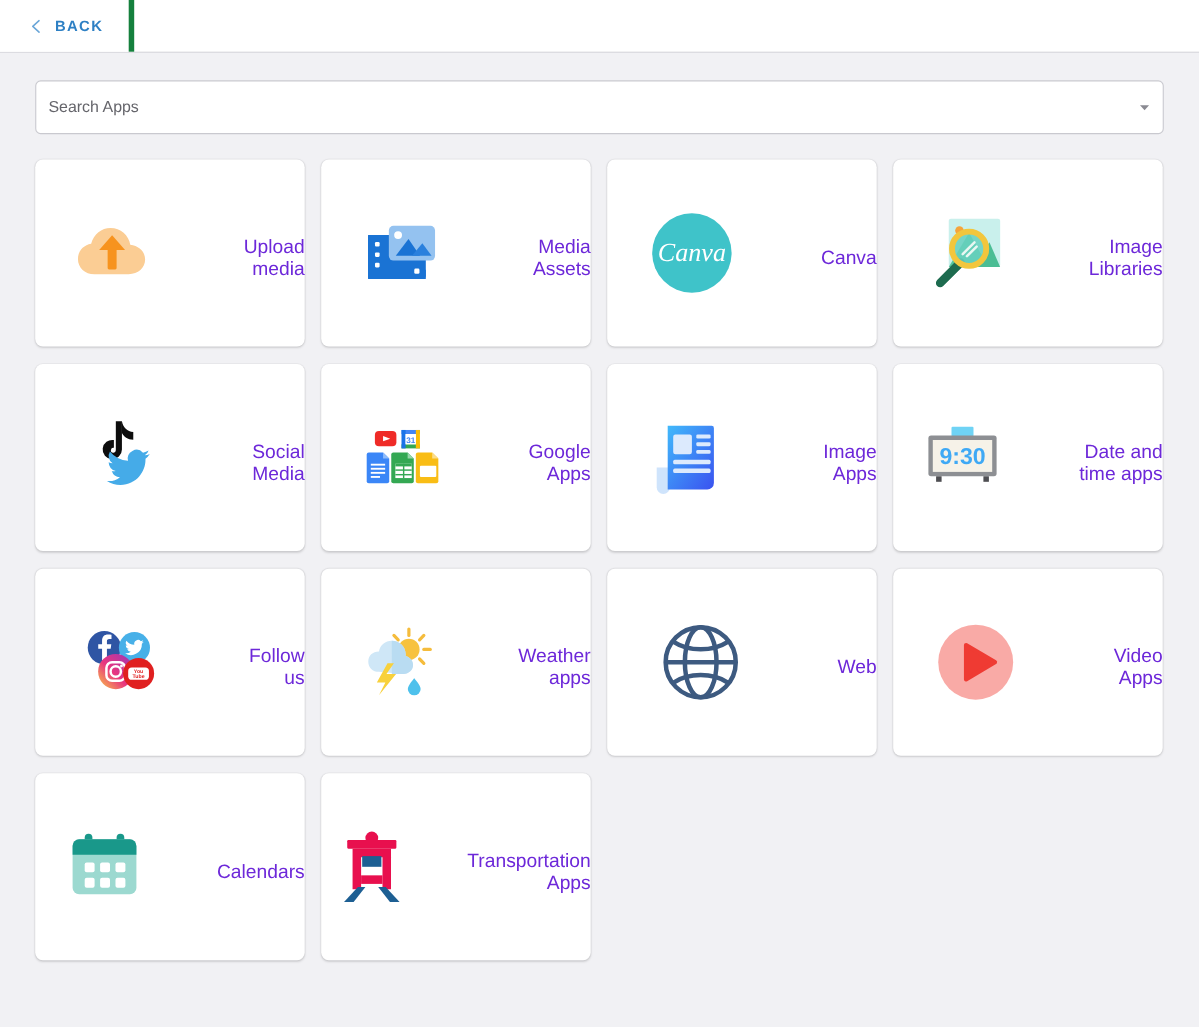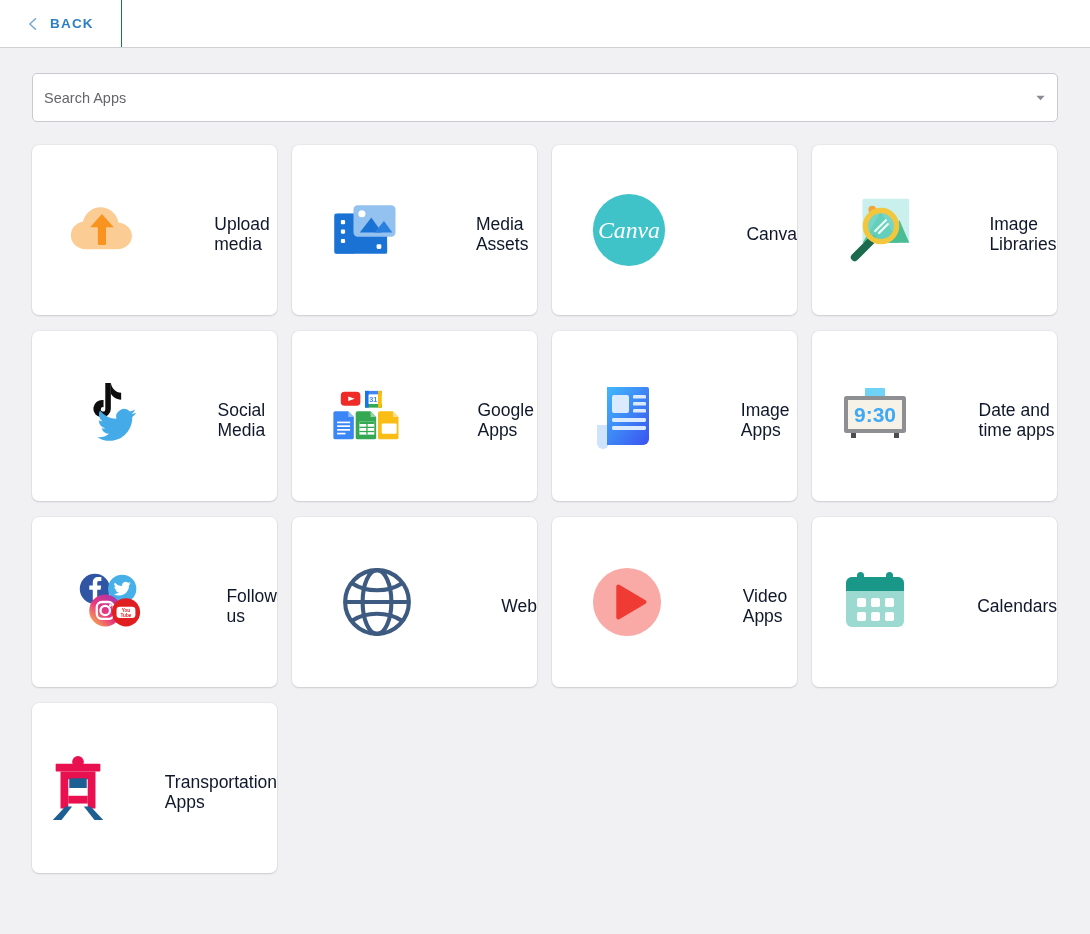--- a/index.html
+++ b/index.html
@@ -17,21 +17,21 @@
     width: 1090px; height: 48px;
     background: #ffffff;
     border-bottom: 1px solid #cfcfd4;
     display: flex; align-items: stretch;
   }
   .back-btn {
     width: 122px; height: 47px;
     display: flex; align-items: center; gap: 10px;
     padding-left: 26px;
     background: #ffffff;
-    border-right: 1px solid #15803d;
+    border-right: 5px solid #15803d;
     cursor: pointer;
   }
   .back-chevron { width: 14px; height: 14px; display: block; }
   .back-label {
     color: #2e80c4; font-size: 13.5px; font-weight: bold;
     letter-spacing: 1.2px;
   }
 
   
   .content { position: absolute; top: 48px; left: 0; width: 1090px; height: 761px; background: #f1f1f4; }
@@ -75,22 +75,22 @@
     align-items: center; justify-content: center;
     cursor: pointer;
   }
   .tile .icon-box {
     height: 86px; width: 100%;
     display: flex; align-items: center; justify-content: center;
   }
   .tile .tile-label {
     margin-top: 9px;
     font-size: 17.5px;
-    color: #0f172a;
-    text-align: left;
+    color: #6d28d9;
+    text-align: right;
     line-height: 1.1;
     margin-left: 40px;
   }
   .tile.selected {
     outline: 5px solid #f4600b;
     outline-offset: 4px;
     border-radius: 4px;
   }
   svg { display: block; }
 </style>
@@ -305,20 +305,39 @@
               <circle cx="58" cy="46" r="15" fill="#e02020"></circle>
               <rect x="48" y="40" width="20" height="12" rx="3.5" fill="#fff"></rect>
               <text x="58" y="45.2" text-anchor="middle" font-family="Liberation Sans, sans-serif" font-size="5" font-weight="bold" fill="#e02020">You</text>
               <text x="58" y="50.6" text-anchor="middle" font-family="Liberation Sans, sans-serif" font-size="5" font-weight="bold" fill="#e02020">Tube</text>
             </g>
           </svg>
         </div>
         <div class="tile-label">Follow us</div>
       </div>
 
+      <div class="tile">
+        <div class="icon-box">
+          <svg viewBox="0 0 80 70" width="78" height="68">
+            <g stroke="#f5bc3c" stroke-width="3" stroke-linecap="round">
+              <line x1="50" y1="4" x2="50" y2="10"></line>
+              <line x1="64" y1="10" x2="60" y2="14"></line>
+              <line x1="70" y1="23" x2="64" y2="23"></line>
+              <line x1="64" y1="36" x2="60" y2="32"></line>
+              <line x1="36" y1="10" x2="40" y2="14"></line>
+            </g>
+            <circle cx="50" cy="23" r="10" fill="#f7c23f"></circle>
+            <path d="M22 44c-6 0-10-4-10-9.5S16 25 22 25c1-6 6-10 12-10 7 0 13 5.5 13 12.5 0 .6 0 1.2-.1 1.8 4 1 7 4.4 7 8.4 0 4.6-4 8.3-9 8.3z" fill="#cfe7f7"></path>
+            <path d="M34 15c7 0 13 5.5 13 12.5 0 .6 0 1.2-.1 1.8 4 1 7 4.4 7 8.4 0 4.6-4 8.3-9 8.3H34z" fill="#b9dcf2"></path>
+            <polygon points="30,36 20,54 28,54 22,66 38,46 29,46 36,36" fill="#f8d13c"></polygon>
+            <path d="M55 50c0 0 6 6.8 6 10a6 6 0 0 1-12 0c0-3.2 6-10 6-10z" fill="#4ec1ec"></path>
+          </svg>
+        </div>
+        <div class="tile-label">Weather apps</div>
+      </div>
 
       <div class="tile">
         <div class="icon-box">
           <svg viewBox="0 0 72 72" width="74" height="74">
             <g fill="none" stroke="#3d5a80" stroke-width="4">
               <circle cx="36" cy="36" r="31"></circle>
               <ellipse cx="36" cy="36" rx="14" ry="31"></ellipse>
               <line x1="5" y1="36" x2="67" y2="36"></line>
               <path d="M12 18c6.5 4.2 14.7 6.6 24 6.6S53.5 22.2 60 18"></path>
               <path d="M12 54c6.5-4.2 14.7-6.6 24-6.6S53.5 49.8 60 54"></path>

